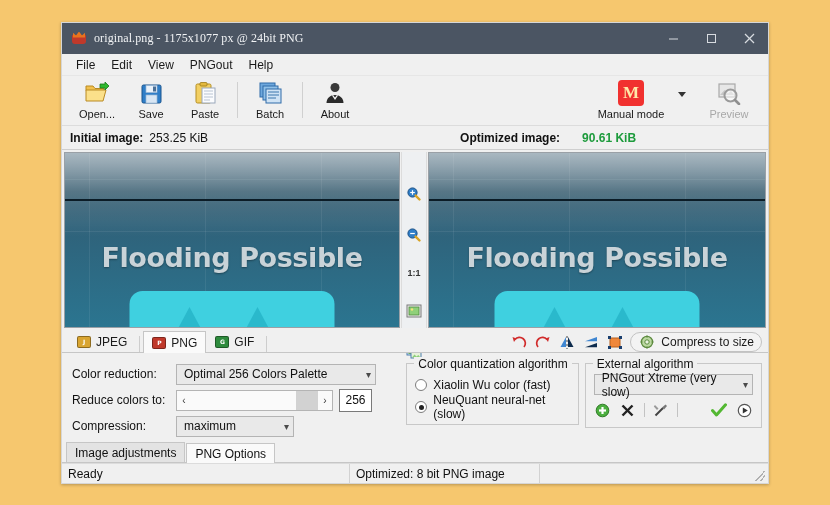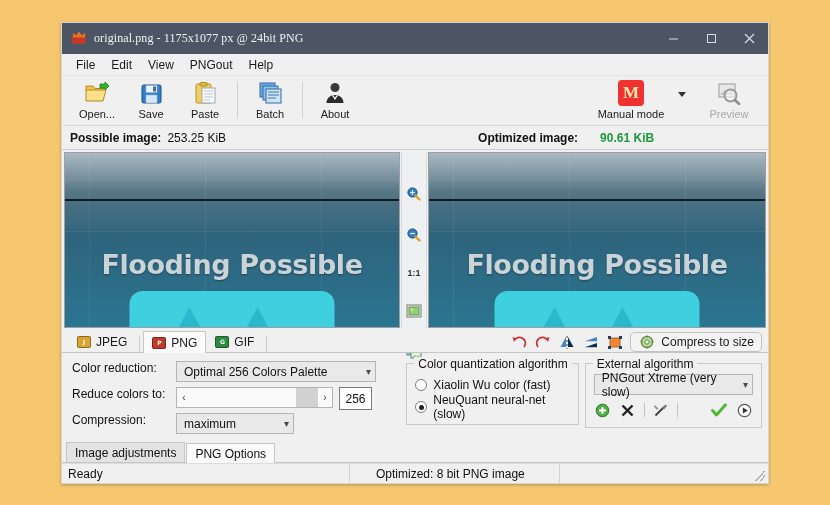--- a/index.html
+++ b/index.html
@@ -93,21 +93,21 @@
   .img {
     position:absolute; inset:0;
     background:
       linear-gradient(to bottom, rgba(255,255,255,.42) 0%, rgba(255,255,255,.12) 30%, rgba(255,255,255,0) 48%),
       linear-gradient(to bottom, #6b8494 0%, #2d5468 22%, #2f6179 40%, #2b7590 100%);
   }
   .grid-v { position:absolute; top:0; bottom:0; width:1px; background:rgba(255,255,255,.07); }
   .grid-h { position:absolute; left:0; right:0; height:1px; background:rgba(255,255,255,.07); }
   .dark-line { position:absolute; left:0; right:0; top:46px; height:2px; background:#0b1c26; }
   .flood-text {
-    position:absolute; top:96px; left:50%; transform:translateX(-50%);
+    position:absolute; top:89px; left:50%; transform:translateX(-50%);
     white-space:nowrap; color:#c9d3d8; font-weight:bold; font-size:27px;
     font-family:"DejaVu Sans", sans-serif; letter-spacing:-.4px;
     text-shadow: 0 1px 2px rgba(0,0,0,.35);
   }
   .cyan-box {
     position:absolute; left:50%; transform:translateX(-50%);
     top:138px; width:205px; height:46px;
     background:#3fd0e0; border-radius:13px 13px 0 0;
   }
   .cyan-peak {
@@ -136,26 +136,26 @@
   .fmt-tab.active { background:#fafafa; border-color:#c6c6c6; position:relative; top:1px; }
   .fmt-ic { width:14px; height:12px; border-radius:2px; position:relative;
             font-size:6px; color:#fff; display:flex; align-items:center; justify-content:center;
             font-family:"DejaVu Sans", sans-serif; font-weight:bold; border:1px solid rgba(0,0,0,.35); }
   .fmt-sep { width:1px; height:16px; background:#cdcdcd; margin:0 3px; }
   .fmt-right { margin-left:auto; display:flex; align-items:center; gap:6px; padding-right:6px; }
   .mini-ic { width:18px; height:18px; display:flex; align-items:center; justify-content:center; }
   .cts-btn {
     display:flex; align-items:center; gap:5px; height:20px;
     padding:0 7px; border:1px solid #c2c2c2; background:#f3f3f3;
-    font-size:12px; color:#1a1a1a; border-radius:5px;
+    font-size:12px; color:#1a1a1a; border-radius:10px;
   }
   
   .opts { flex:0 0 auto; height:88px; background:#f0f0f0; display:flex; padding:8px 6px 0 10px; }
   .opt-left { width:352px; }
-  .row { display:flex; height:26px; }
+  .row { display:flex; align-items:center; height:26px; }
   .row-lb { width:104px; font-size:12px; color:#111; }
   .sel {
     height:21px; border:1px solid #b4b4b4; background:#e9e9e9;
     display:flex; align-items:center; padding:0 4px 0 7px;
     font-size:12px; color:#111; position:relative;
   }
   .sel .chev { margin-left:auto; color:#4a4a4a; font-size:10px; padding-left:8px; }
   .sel-wide { width: 200px; }
   .sel-mid { width: 118px; }
   .slider {
@@ -203,21 +203,21 @@
     background:#e3e3e3; margin-right:1px;
   }
   .bt.active { background:#fafafa; position:relative; top:1px; }
   
   .status {
     height:20px; flex:0 0 auto; background:#f0f0f0; display:flex;
     align-items:center; font-size:12px; color:#111; border-top:1px solid #dcdcdc;
   }
   .st-cell { height:100%; display:flex; align-items:center; padding:0 6px; border-right:1px solid #d2d2d2; }
   .st-1 { width:288px; }
-  .st-2 { width:190px;margin-left:20px; }
+  .st-2 { width:190px; }
   .st-3 { flex:1 1 auto; border-right:none; position:relative; }
   .grip { position:absolute; right:3px; bottom:2px; width:10px; height:10px;
           background:
             linear-gradient(135deg, transparent 45%, #b0b0b0 45%, #b0b0b0 55%, transparent 55%),
             linear-gradient(135deg, transparent 70%, #b0b0b0 70%, #b0b0b0 80%, transparent 80%); }
   svg { display:block; }
 </style>
 </head>
 <body>
 
@@ -345,21 +345,21 @@
             <circle cx="13.5" cy="13.5" r="6" fill="rgba(255,255,255,.5)" stroke="#9a9a9a" stroke-width="2"></circle>
             <line x1="18" y1="18" x2="22" y2="22" stroke="#8f8f8f" stroke-width="2.6" stroke-linecap="round"></line>
           </svg>
         </div>
         <div class="lb disabled-lb">Preview</div>
       </div>
     </div>
   </div>
 
   <div class="infobar">
-    <span class="info-label">Possible image:</span>
+    <span class="info-label">Initial image:</span>
     <span class="info-val">253.25 KiB</span>
     <span class="info-label" style="margin-left:252px">Optimized image:</span>
     <span class="info-val green" style="margin-left:22px">90.61 KiB</span>
   </div>
 
   <div class="previews">
 
     <div class="pane pane-left">
       <div class="img">
         <div class="grid-v" style="left:24px"></div>

